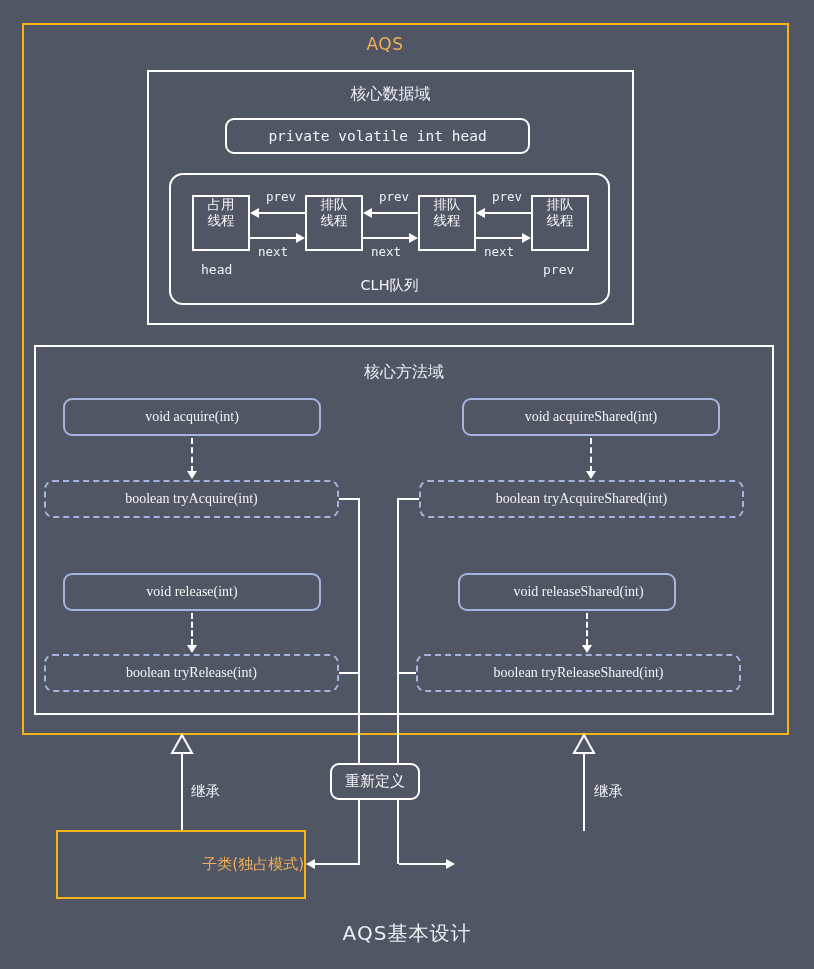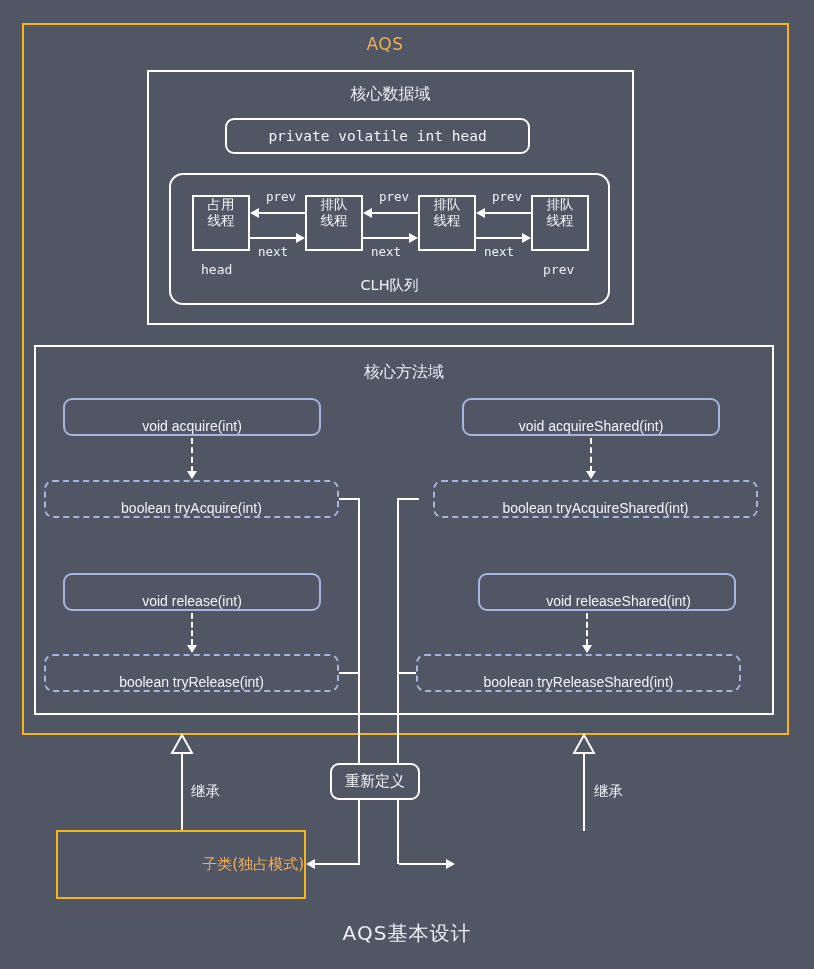--- a/index.html
+++ b/index.html
@@ -125,36 +125,36 @@
     left: 34px; top: 362px;
     width: 740px;
     text-align: center;
     font-size: 16px;
     color: #eceef4;
   }
   .mbox {
     height: 38px;
     border: 2px solid #a8b4e0;
     border-radius: 9px;
-    display: flex; align-items: flex-end; justify-content: center;
-    font-family: Liberation Sans, sans-serif;
+    display: flex; align-items: center; justify-content: center;
+    font-family: Liberation Serif, serif;
     font-size: 14px;
     color: #f2f3f7;
   }
   .mbox.dashed {
     border-style: dashed;
     border-radius: 9px;
   }
   .m-acquire        { left: 63px;  top: 398px; width: 258px; }
   .m-tryacquire     { left: 44px;  top: 480px; width: 295px; }
   .m-release        { left: 63px;  top: 573px; width: 258px; }
   .m-tryrelease     { left: 44px;  top: 654px; width: 295px; }
   .m-acquireshared    { left: 462px; top: 398px; width: 258px; }
-  .m-tryacquireshared { left: 433px; top: 480px; width: 325px; }
-  .m-releaseshared    { left: 478px; top: 573px; width: 258px; padding-left: 23px; }
+  .m-tryacquireshared { left: 419px; top: 480px; width: 325px; }
+  .m-releaseshared    { left: 458px; top: 573px; width: 218px; padding-left: 23px; }
   .m-tryreleaseshared { left: 416px; top: 654px; width: 325px; }
 
   
   .dashv {
     width: 0;
     border-left: 2px dashed #ffffff;
   }
   .darrow {
     width: 0; height: 0;
     border-left: 5px solid transparent;

